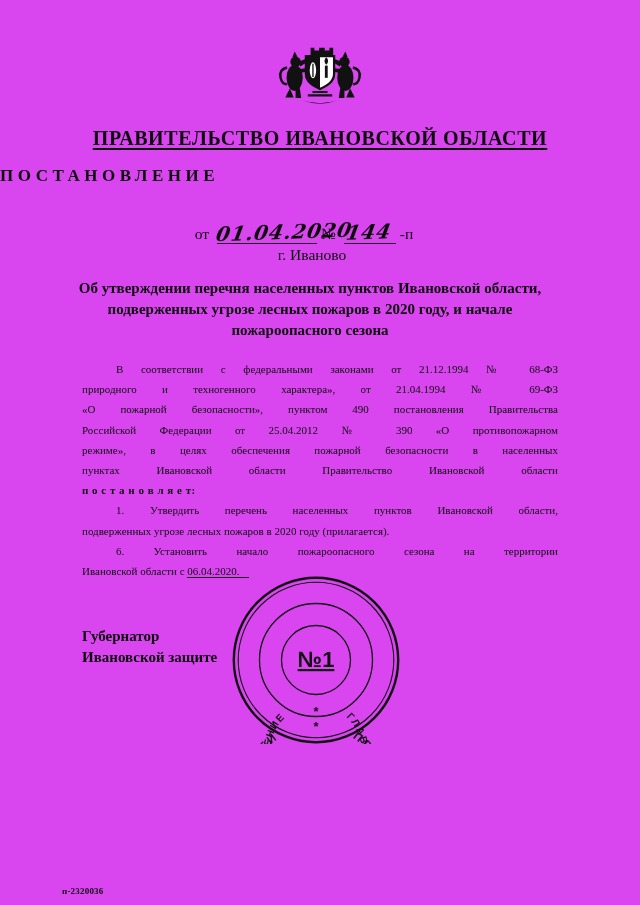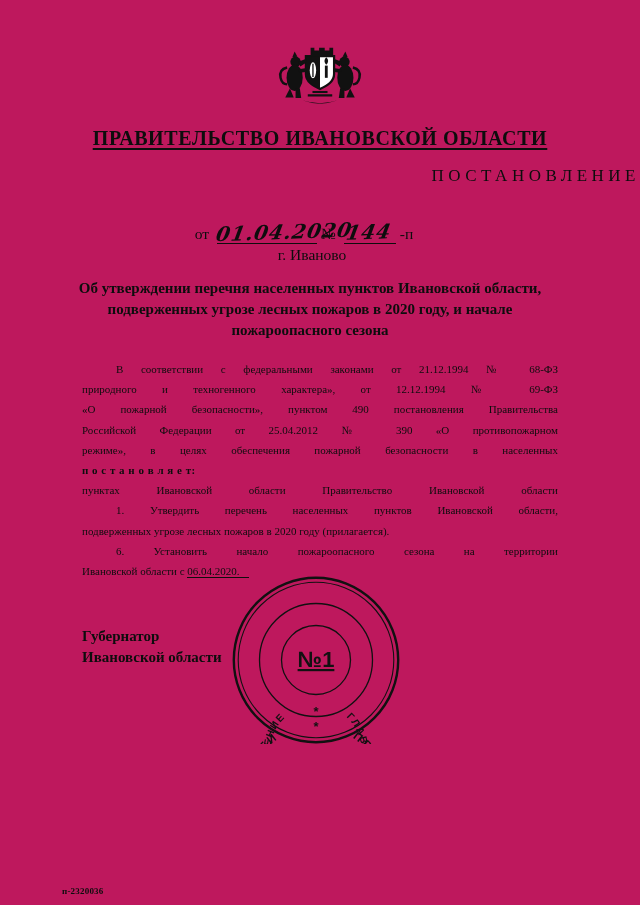--- a/index.html
+++ b/index.html
@@ -1,35 +1,35 @@
 <!DOCTYPE html>
 <html><head>
 <meta charset="utf-8">
 <style>
   * { margin:0; padding:0; box-sizing:border-box; }
   html,body { background:#e8e8e8; }
   .page {
     position:relative;
     width:640px; height:905px;
     margin:0 auto;
-    background:#be185d;
+    background:#d946ef;
     color:#0d0d0d;
     font-family:"Liberation Serif", serif;
     overflow:hidden;
   }
   .emblem { position:absolute; top:44px; left:50%; transform:translateX(-50%); }
   .org-title {
     position:absolute; top:127px; left:0; width:100%;
     text-align:center; font-size:20px; font-weight:bold;
     letter-spacing:0.6px; text-decoration:underline;
     text-underline-offset:3px;
   }
   .doc-type {
     position:absolute; top:166px; left:0; width:100%;
-    text-align:right; font-size:17px; font-weight:normal; letter-spacing:4.5px;
+    text-align:left; font-size:17px; font-weight:bold; letter-spacing:4.5px;
   }
   .date-line {
     position:absolute; top:218px; left:0; width:100%;
     display:flex; justify-content:center; align-items:flex-end;
     font-size:15.5px; transform:translateX(-14px);
   }
   .date-line .lbl { padding:0 8px 1px 4px; }
   .fill {
     display:inline-block; border-bottom:1.5px solid #0d0d0d;
     text-align:center; height:26px; overflow:visible; white-space:nowrap;
@@ -132,36 +132,36 @@
   <div class="city">г. Иваново</div>
 
   <div class="subject">
       <div>Об утверждении перечня населенных пунктов Ивановской области,</div>
       <div>подверженных угрозе лесных пожаров в 2020 году, и начале</div>
       <div>пожароопасного сезона</div>
     </div>
 
   <div class="body-text">
       <div class="bline j ind"><span>В соответствии с федеральными законами от 21.12.1994 № 68-ФЗ</span></div>
-      <div class="bline j"><span>природного и техногенного характера», от 12.12.1994 № 69-ФЗ</span></div>
+      <div class="bline j"><span>природного и техногенного характера», от 21.04.1994 № 69-ФЗ</span></div>
       <div class="bline j"><span>«О пожарной безопасности», пунктом 490 постановления Правительства</span></div>
       <div class="bline j"><span>Российской Федерации от 25.04.2012 № 390 «О противопожарном</span></div>
       <div class="bline j"><span>режиме», в целях обеспечения пожарной безопасности в населенных</span></div>
+      <div class="bline j"><span>пунктах Ивановской области Правительство Ивановской области</span></div>
       <div class="bline sp"><span>п о с т а н о в л я е т:</span></div>
-      <div class="bline j"><span>пунктах Ивановской области Правительство Ивановской области</span></div>
       <div class="bline j ind"><span>1. Утвердить перечень населенных пунктов Ивановской области,</span></div>
       <div class="bline"><span>подверженных угрозе лесных пожаров в 2020 году (прилагается).</span></div>
       <div class="bline j ind"><span>6. Установить начало пожароопасного сезона на территории</span></div>
       <div class="bline"><span>Ивановской области с </span><span class="useg">06.04.2020.</span></div>
     </div>
 
   <div class="sig-row">
     <div class="sig-left">
       <div>Губернатор</div>
-      <div>Ивановской области</div>
+      <div>Ивановской защите</div>
     </div>
   </div>
 
   <div class="stamp">
     <svg width="168" height="168" viewBox="0 0 168 168" aria-hidden="true">
       <defs>
         <path id="ringOuter" d="M 84,151 A 67,67 0 1 1 83.95,151"></path>
         <path id="ringInner" d="M 84,129.5 A 45.5,45.5 0 1 1 83.95,129.5"></path>
       </defs>
       <circle cx="84" cy="84" r="82.2" fill="none" stroke="#111" stroke-width="2.4"></circle>

